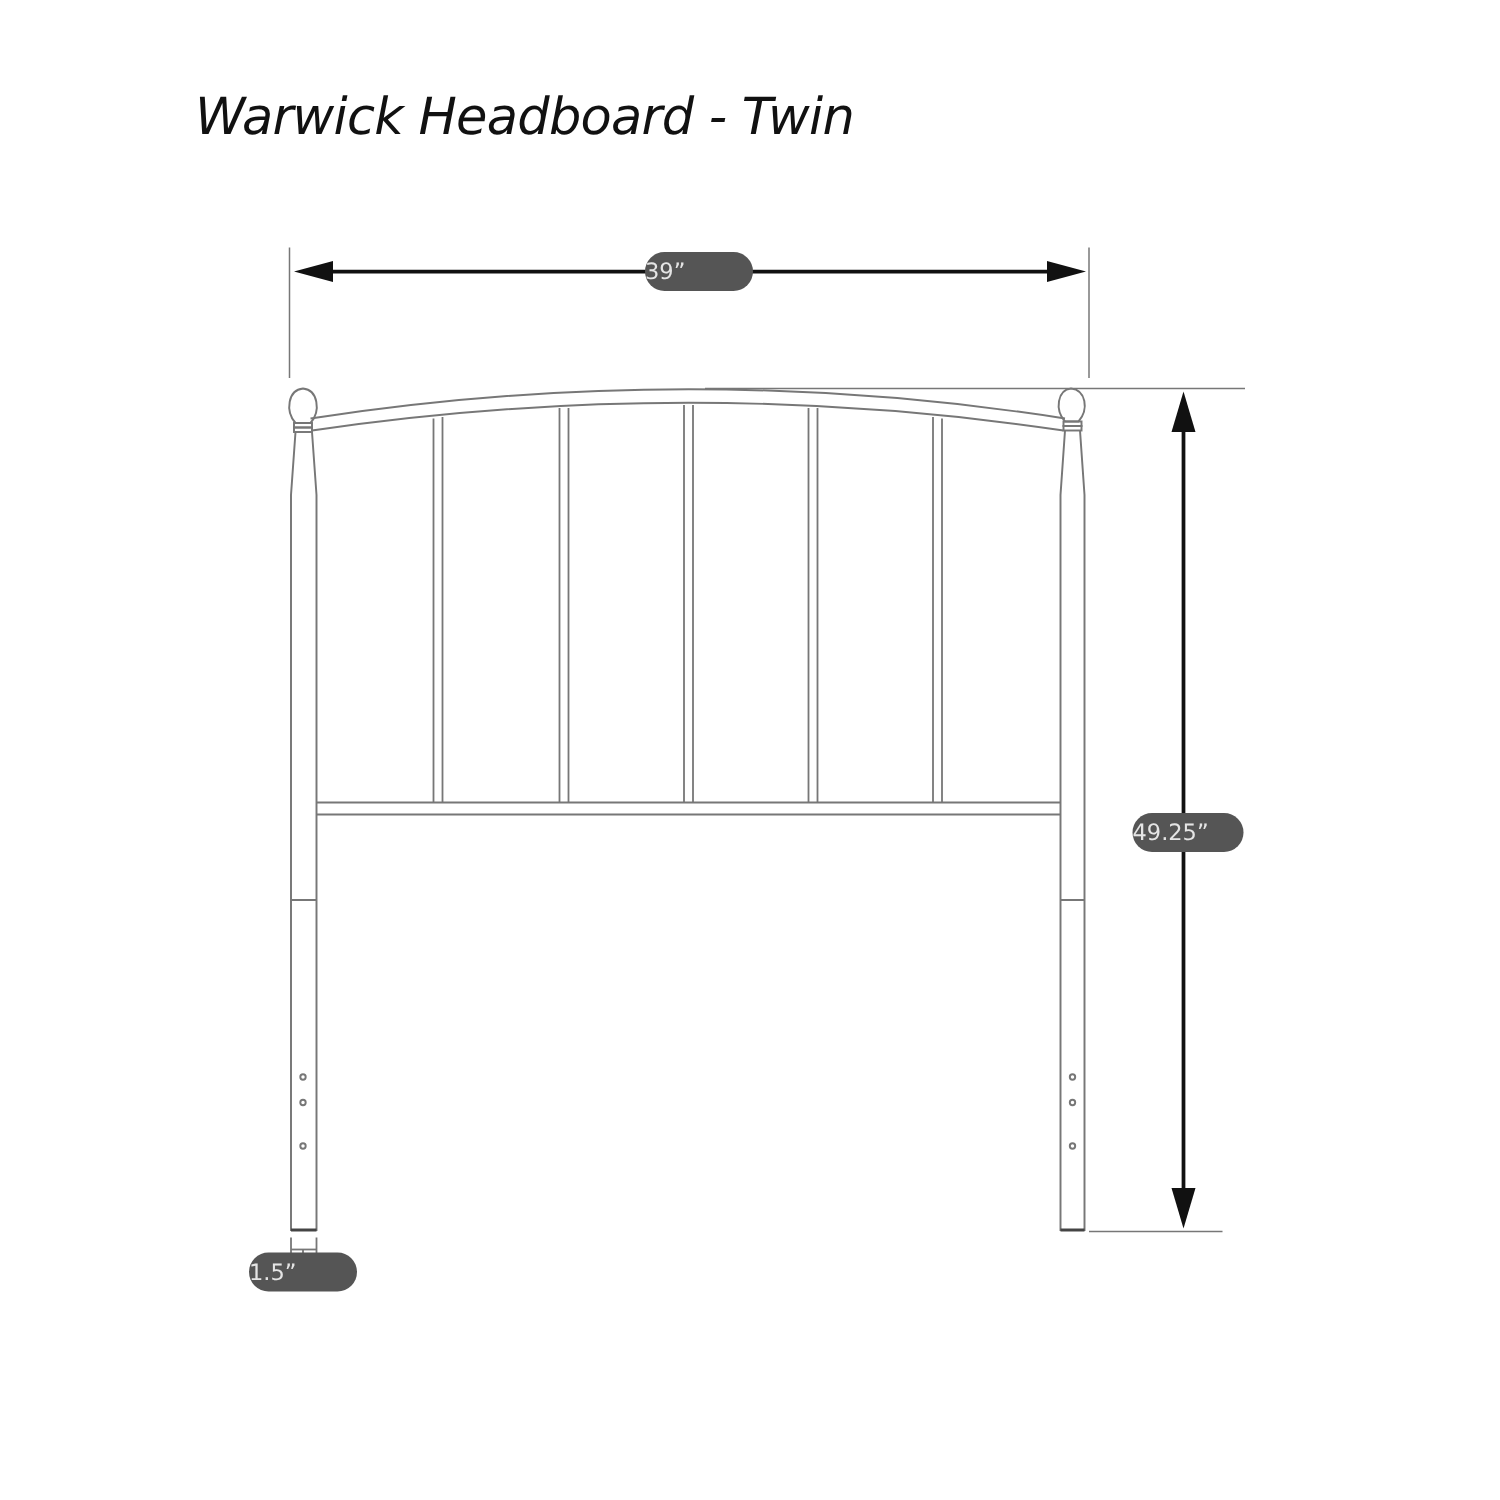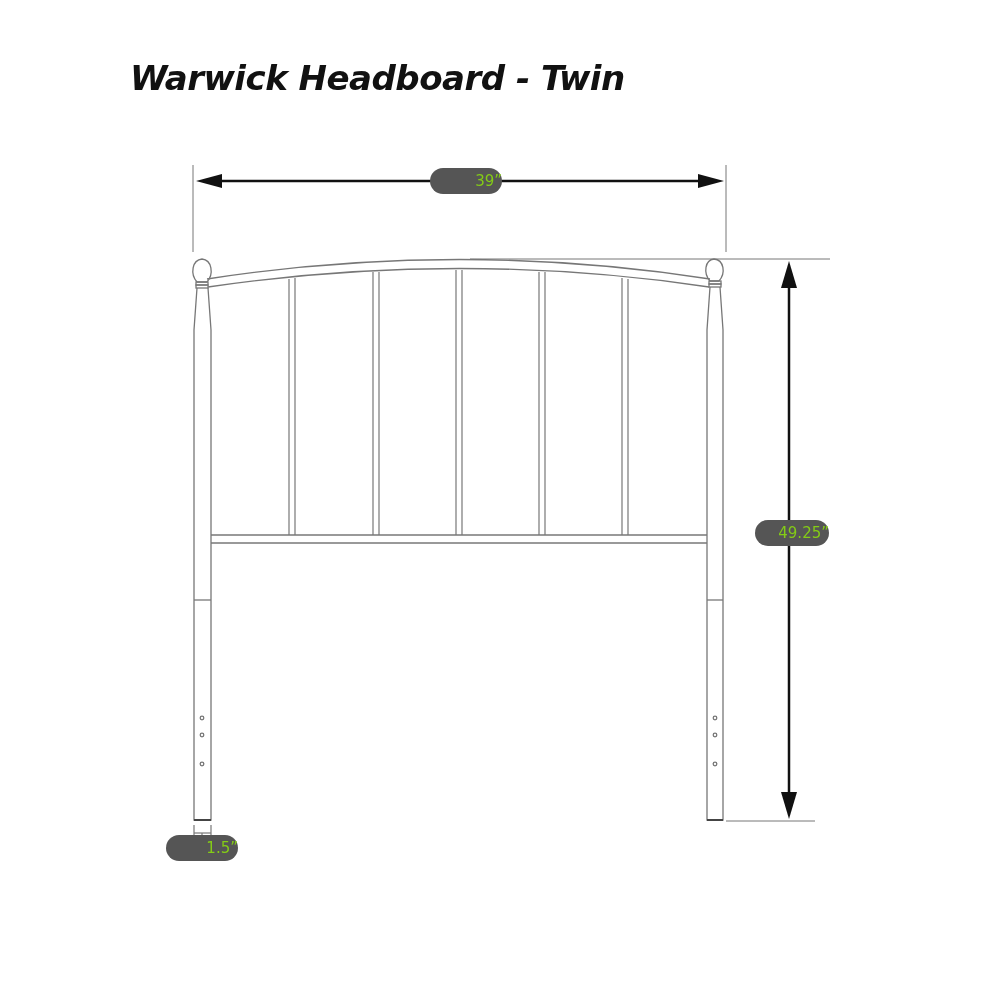--- a/index.html
+++ b/index.html
@@ -1,26 +1,26 @@
 <!DOCTYPE html>
 <html><head>
 <meta charset="utf-8">
 <style>
   html, body { margin: 0; padding: 0; background: #ffffff; }
   body { width: 1000px; height: 1000px; position: relative; overflow: hidden; }
   .title {
     position: absolute; left: 130px; top: 58px;
-    font-family: "DejaVu Sans", sans-serif; font-style: italic; font-weight: bold;
+    font-family: "DejaVu Sans", sans-serif; font-style: italic; font-weight: normal;
     font-size: 34px; color: #111111; letter-spacing: -0.5px; white-space: nowrap;
   }
   svg.drawing { position: absolute; left: 0; top: 0; }
   .pill {
-    position: absolute; background: #555555; color: #84cc16;
+    position: absolute; background: #555555; color: #e5e5e5;
     font-family: "DejaVu Sans", sans-serif; font-size: 15px;
-    border-radius: 14px; text-align: right; line-height: 26px; height: 26px;
+    border-radius: 14px; text-align: left; line-height: 26px; height: 26px;
   }
 </style>
 </head>
 <body>
 
 <div class="title">Warwick Headboard - Twin</div>
 
 <svg class="drawing" width="1000" height="1000" viewBox="0 0 1000 1000">
   <defs>
     <marker id="arrowhead" markerWidth="10" markerHeight="10" refX="9" refY="5" orient="auto" markerUnits="strokeWidth">
@@ -93,14 +93,14 @@
 
   <g stroke="#777" stroke-width="1.2">
     <line x1="194" y1="825" x2="194" y2="842"></line>
     <line x1="211" y1="825" x2="211" y2="842"></line>
     <line x1="194" y1="833" x2="211" y2="833"></line>
     <line x1="202" y1="833" x2="202" y2="848"></line>
   </g>
 </svg>
 
 <div class="pill" style="left:430px; top:168px; width:72px;">39”</div>
-<div class="pill" style="left:755px; top:520px; width:74px;">49.25”</div>
+<div class="pill" style="left:755px; top:542px; width:74px;">49.25”</div>
 <div class="pill" style="left:166px; top:835px; width:72px;">1.5”</div>
 
 </body></html>

